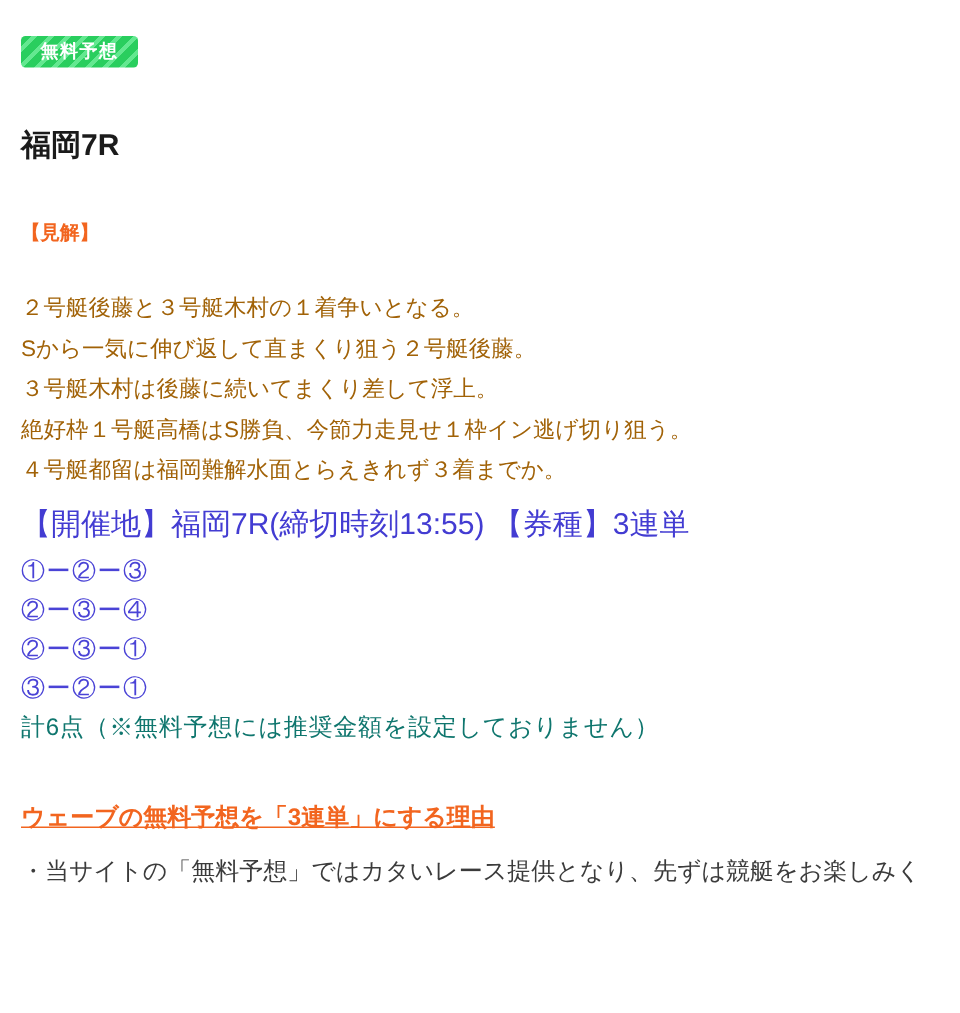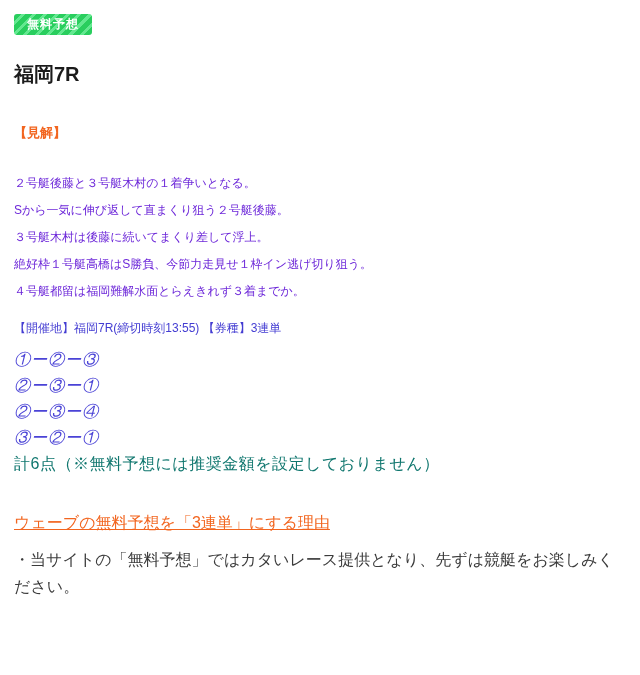--- a/index.html
+++ b/index.html
@@ -7,82 +7,81 @@
     padding: 0;
     background: #ffffff;
     font-family: "Liberation Sans", sans-serif;
   }
   .page {
     position: relative;
     width: 640px;
     height: 601px;
     background: #ffffff;
     box-sizing: border-box;
-    padding: 14px 14px 0 14px;
+    padding: 24px 14px 0 14px;
     overflow: hidden;
   }
   .badge {
     display: inline-block;
     background: repeating-linear-gradient(135deg, #29ce5e 0 5px, #63e890 5px 8px);
     color: #ffffff;
     font-size: 12px;
     font-weight: bold;
     line-height: 1;
     padding: 4px 13px 5px 13px;
     border-radius: 3px;
     letter-spacing: 1px;
   }
   .race-title {
-    margin: 26px 0 0 0;
+    margin: 38px 0 0 0;
     font-size: 20px;
     font-weight: bold;
     color: #1b1b1b;
   }
   .section-heading {
     font-size: 13px;
     font-weight: bold;
     color: #f2651f;
   }
   .kenkai-heading { margin: 36px 0 0 0; }
   .kenkai-body {
     margin-top: 28px;
-    font-size: 12px;
-    color: #6d28d9;
+    font-size: 15px;
+    color: #a16207;
   }
   .kenkai-body .text-line {
     line-height: 27px;
   }
   .kaime-heading { margin: 42px 0 0 0; }
   .kaime-info {
     margin-top: 11px;
-    font-size: 12px;
+    font-size: 20px;
     color: #433cd2;
     line-height: 24px;
   }
   .bet-list {
     margin-top: 7px;
     font-size: 16px;
     color: #4a43d6;
   }
   .bet-line {
     line-height: 26px;
     letter-spacing: 1px;
-    font-style: italic;
   }
   .bet-total {
     font-size: 16px;
     color: #0f766e;
     line-height: 26px;
     letter-spacing: 0.5px;
   }
   .reason-heading {
     display: inline-block;
     margin: 36px 0 0 0;
     font-size: 16px;
-    font-weight: normal;
+    font-weight: bold;
     color: #f2651f;
     text-decoration: underline;
     cursor: pointer;
   }
   .reason-body {
     margin-top: 12px;
     font-size: 16px;
     color: #3b3b3b;
   }
   .reason-body .text-line {
@@ -106,22 +105,22 @@
     <div class="text-line">３号艇木村は後藤に続いてまくり差して浮上。</div>
     <div class="text-line">絶好枠１号艇高橋はS勝負、今節力走見せ１枠イン逃げ切り狙う。</div>
     <div class="text-line">４号艇都留は福岡難解水面とらえきれず３着までか。</div>
   </div>
 
 
   <div class="kaime-info">【開催地】福岡7R(締切時刻13:55) 【券種】3連単</div>
 
   <div class="bet-list">
     <div class="bet-line">①ー②ー③</div>
+    <div class="bet-line">②ー③ー④</div>
     <div class="bet-line">②ー③ー①</div>
-    <div class="bet-line">②ー③ー④</div>
     <div class="bet-line">③ー②ー①</div>
     <div class="bet-total">計6点（※無料予想には推奨金額を設定しておりません）</div>
   </div>
 
   <a class="reason-heading">ウェーブの無料予想を「3連単」にする理由</a>
 
   <div class="reason-body">
     <div class="text-line">・当サイトの「無料予想」ではカタいレース提供となり、先ずは競艇をお楽しみください。</div>
 
   </div>

